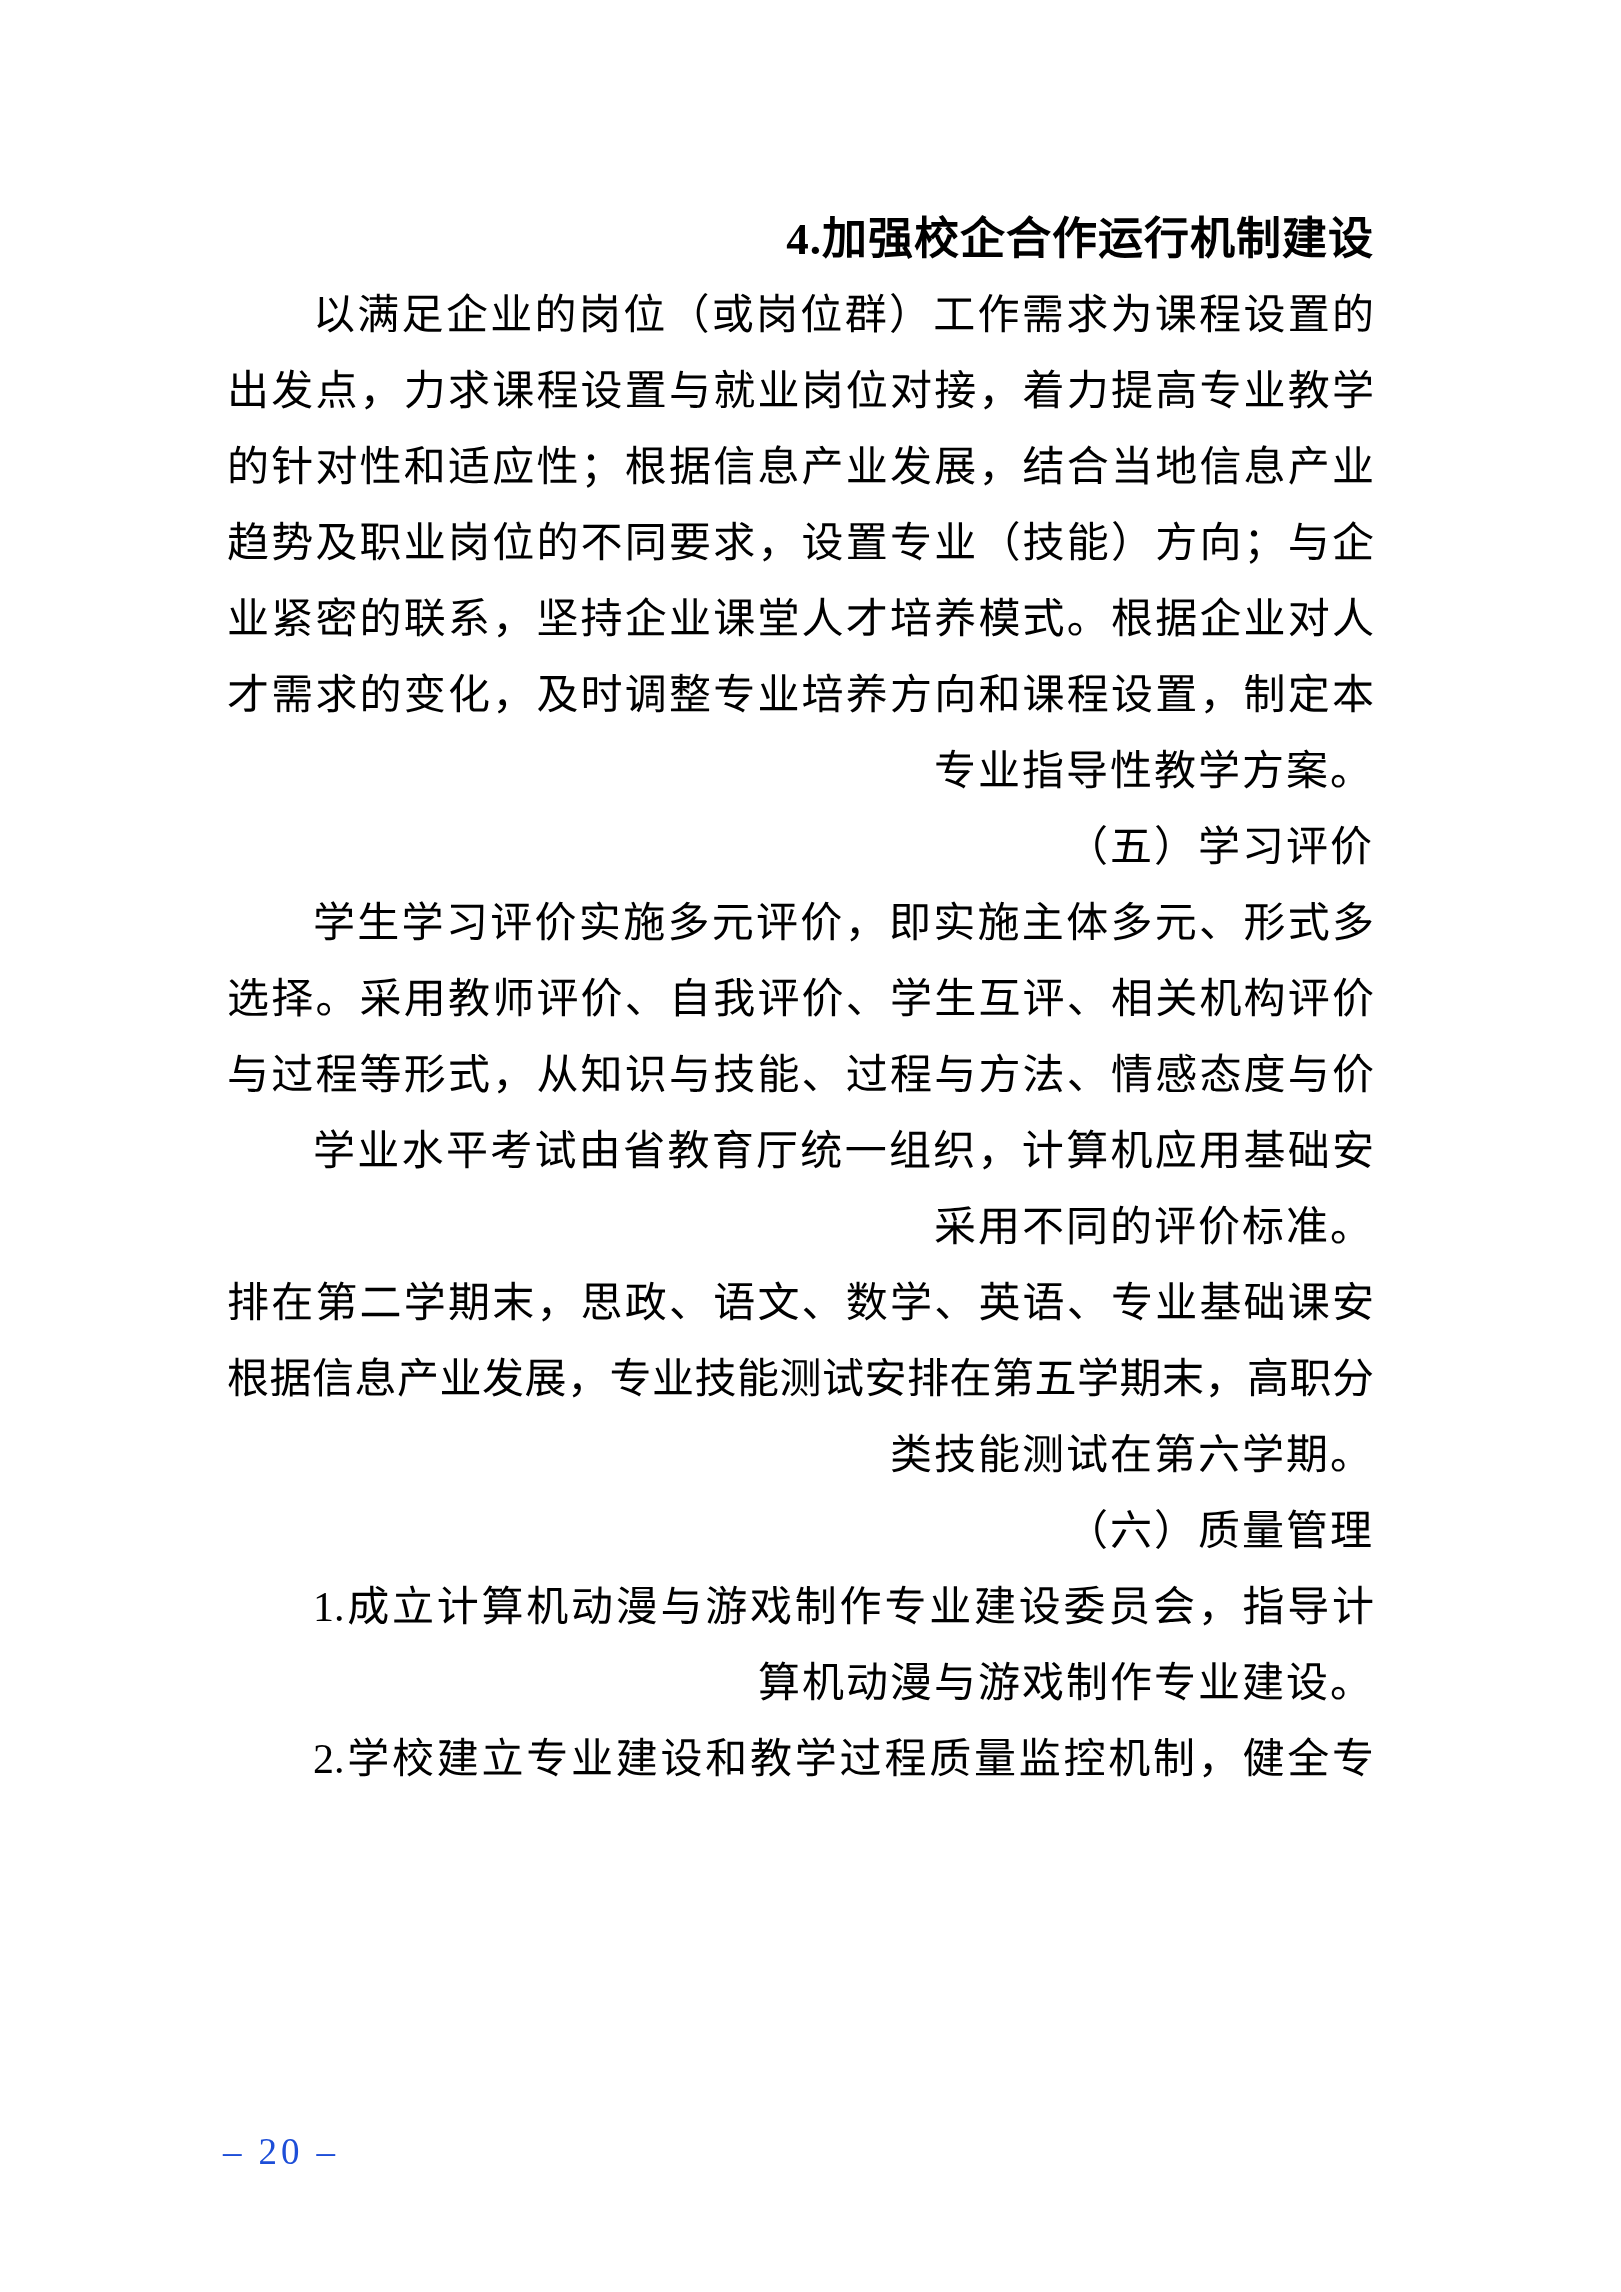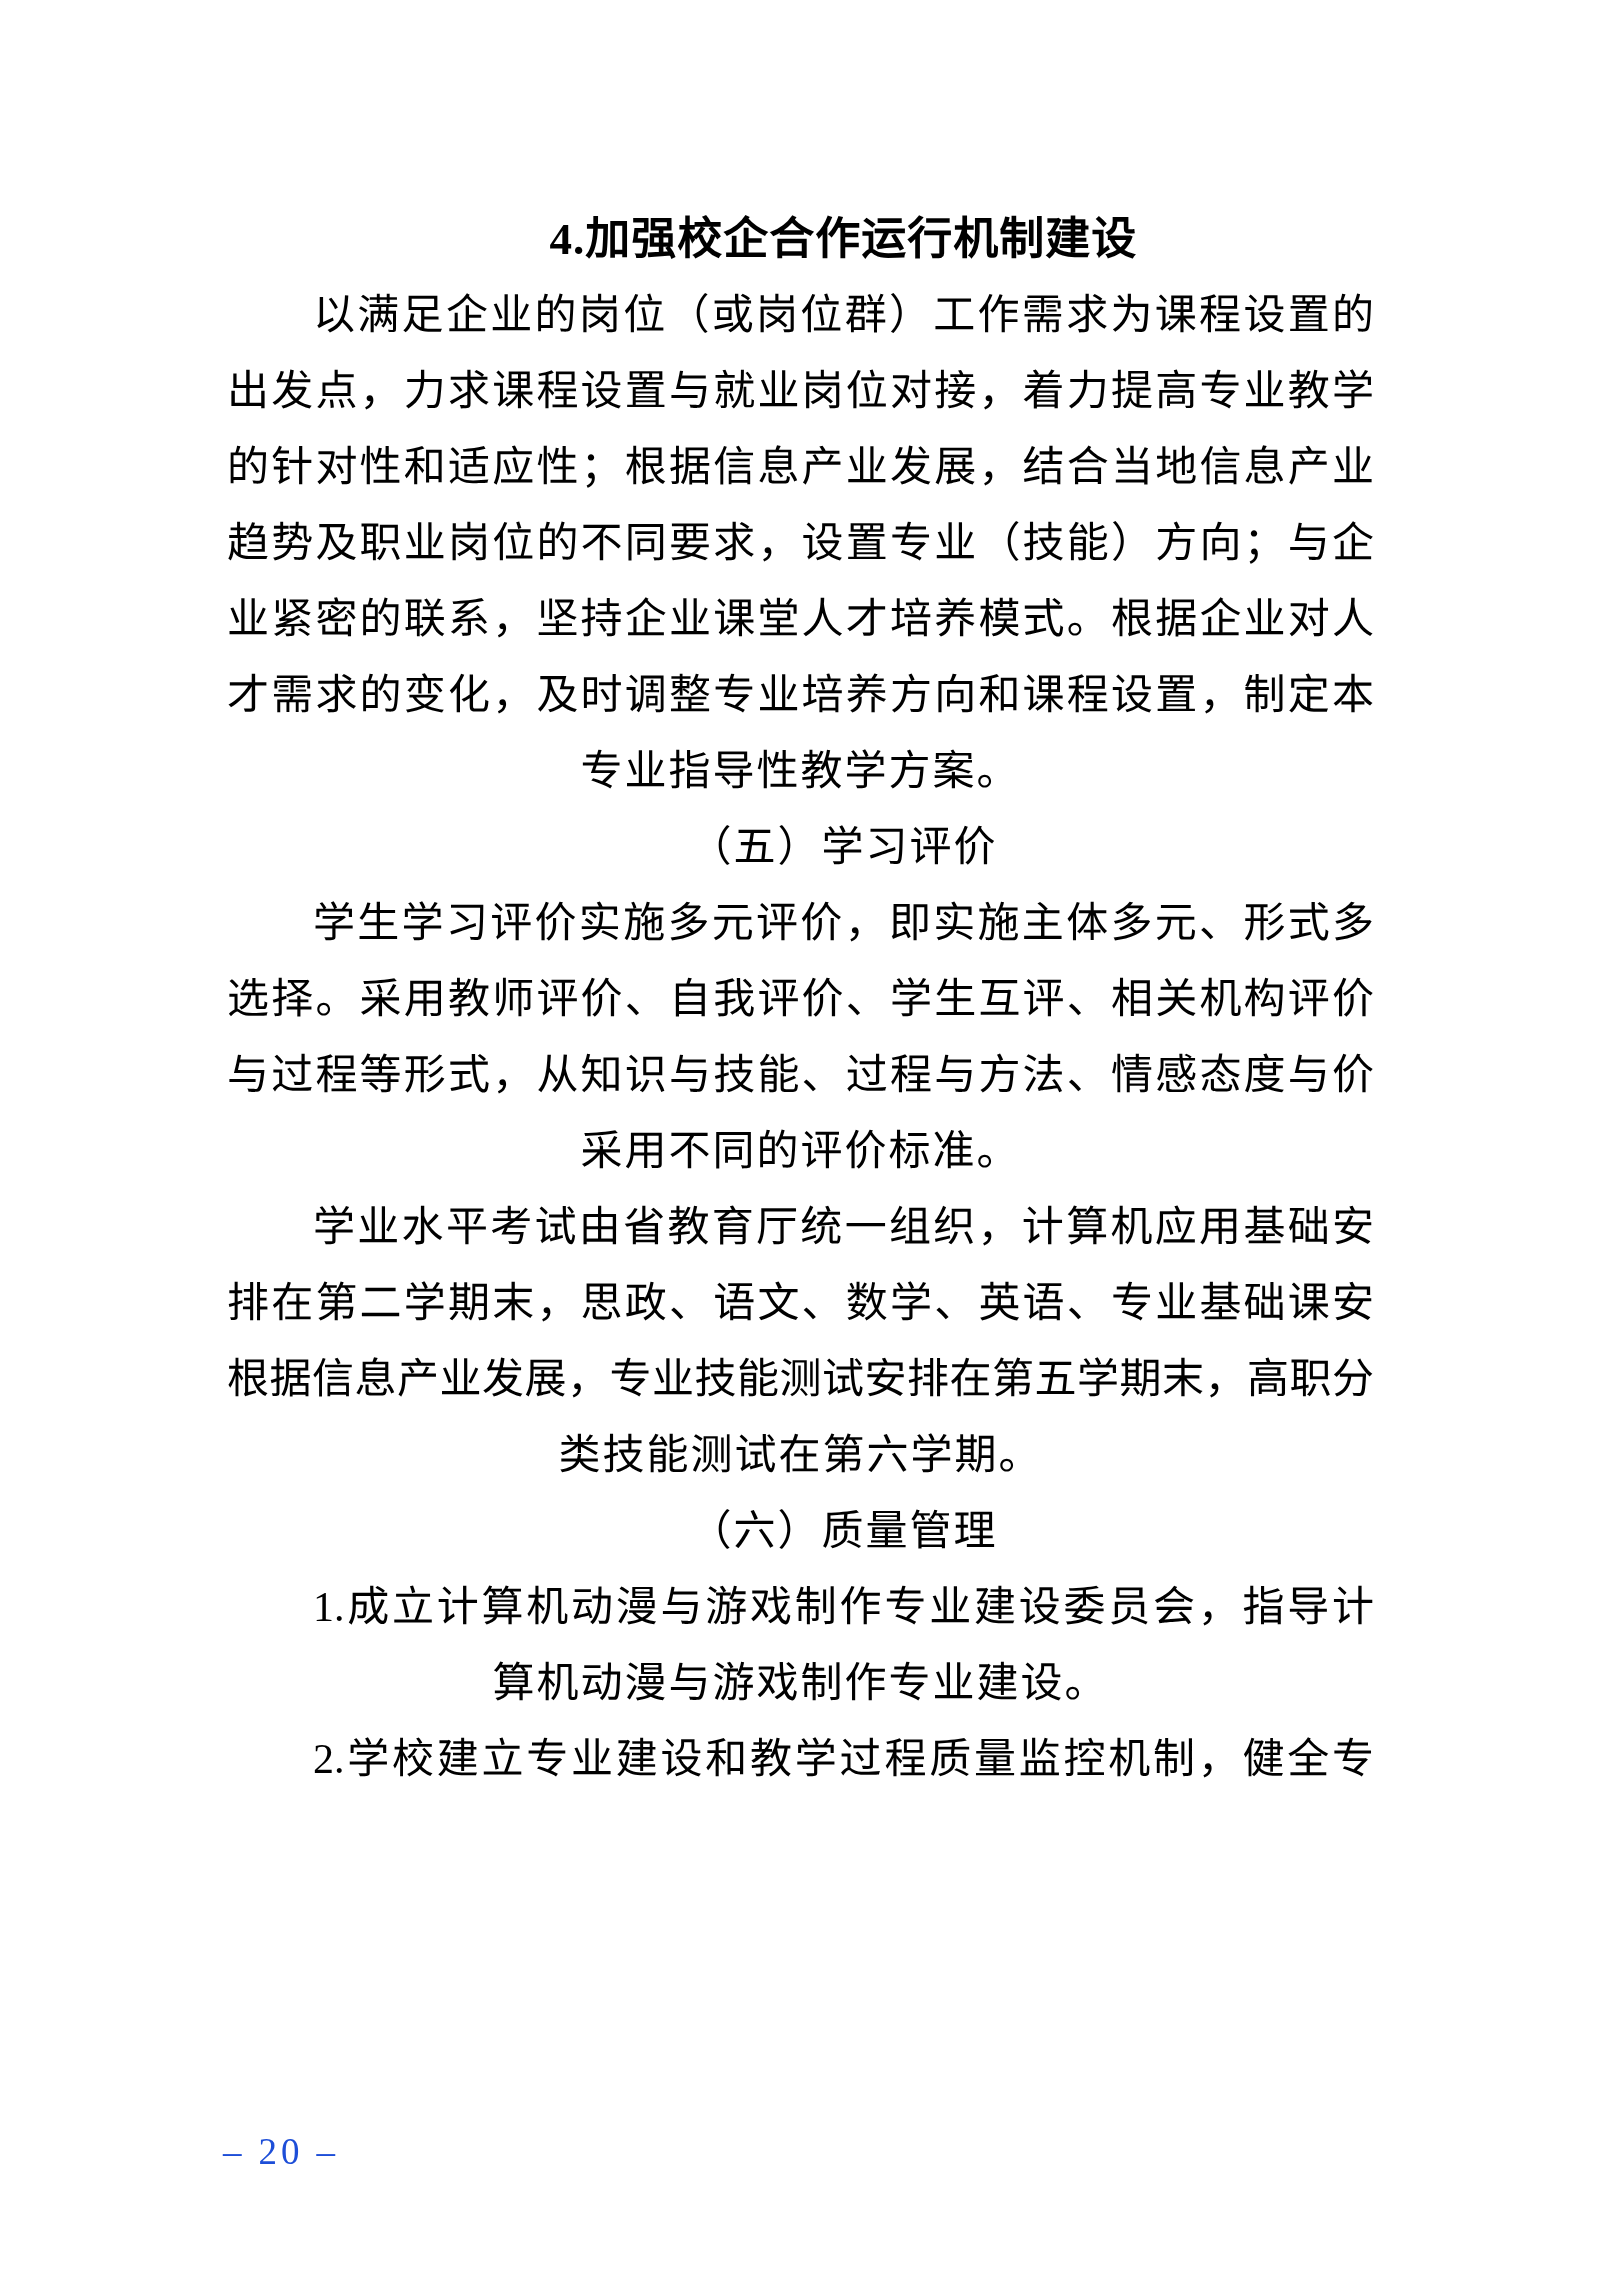--- a/index.html
+++ b/index.html
@@ -21,21 +21,21 @@
     left: 227px;
     top: 201px;
     width: 1147px;
   }
   .line {
     height: 76px;
     line-height: 76px;
     font-size: 42px;
     letter-spacing: 2px;
     white-space: nowrap;
-    text-align: center;
+    text-align: right;
   }
   .line.justify {
     letter-spacing: normal;
     text-align: justify;
     text-align-last: justify;
     white-space: normal;
   }
   .line.indent {
     text-indent: 86px;
   }
@@ -64,22 +64,22 @@
     <div class="line justify">出发点，力求课程设置与就业岗位对接，着力提高专业教学</div>
     <div class="line justify">的针对性和适应性；根据信息产业发展，结合当地信息产业</div>
     <div class="line justify">趋势及职业岗位的不同要求，设置专业（技能）方向；与企</div>
     <div class="line justify">业紧密的联系，坚持企业课堂人才培养模式。根据企业对人</div>
     <div class="line justify">才需求的变化，及时调整专业培养方向和课程设置，制定本</div>
     <div class="line">专业指导性教学方案。</div>
     <div class="line indent">（五）学习评价</div>
     <div class="line indent justify">学生学习评价实施多元评价，即实施主体多元、形式多</div>
     <div class="line justify">选择。采用教师评价、自我评价、学生互评、相关机构评价</div>
     <div class="line justify">与过程等形式，从知识与技能、过程与方法、情感态度与价</div>
+    <div class="line indent justify">学业水平考试由省教育厅统一组织，计算机应用基础安</div>
     <div class="line">采用不同的评价标准。</div>
-    <div class="line indent justify">学业水平考试由省教育厅统一组织，计算机应用基础安</div>
     <div class="line justify">排在第二学期末，思政、语文、数学、英语、专业基础课安</div>
     <div class="line justify">根据信息产业发展，专业技能测试安排在第五学期末，高职分</div>
     <div class="line">类技能测试在第六学期。</div>
     <div class="line indent">（六）质量管理</div>
     <div class="line indent justify">1.成立计算机动漫与游戏制作专业建设委员会，指导计</div>
     <div class="line">算机动漫与游戏制作专业建设。</div>
     <div class="line indent justify">2.学校建立专业建设和教学过程质量监控机制，健全专</div>
   </div>
   <div class="page-number">– 20 –</div>
 </div>

